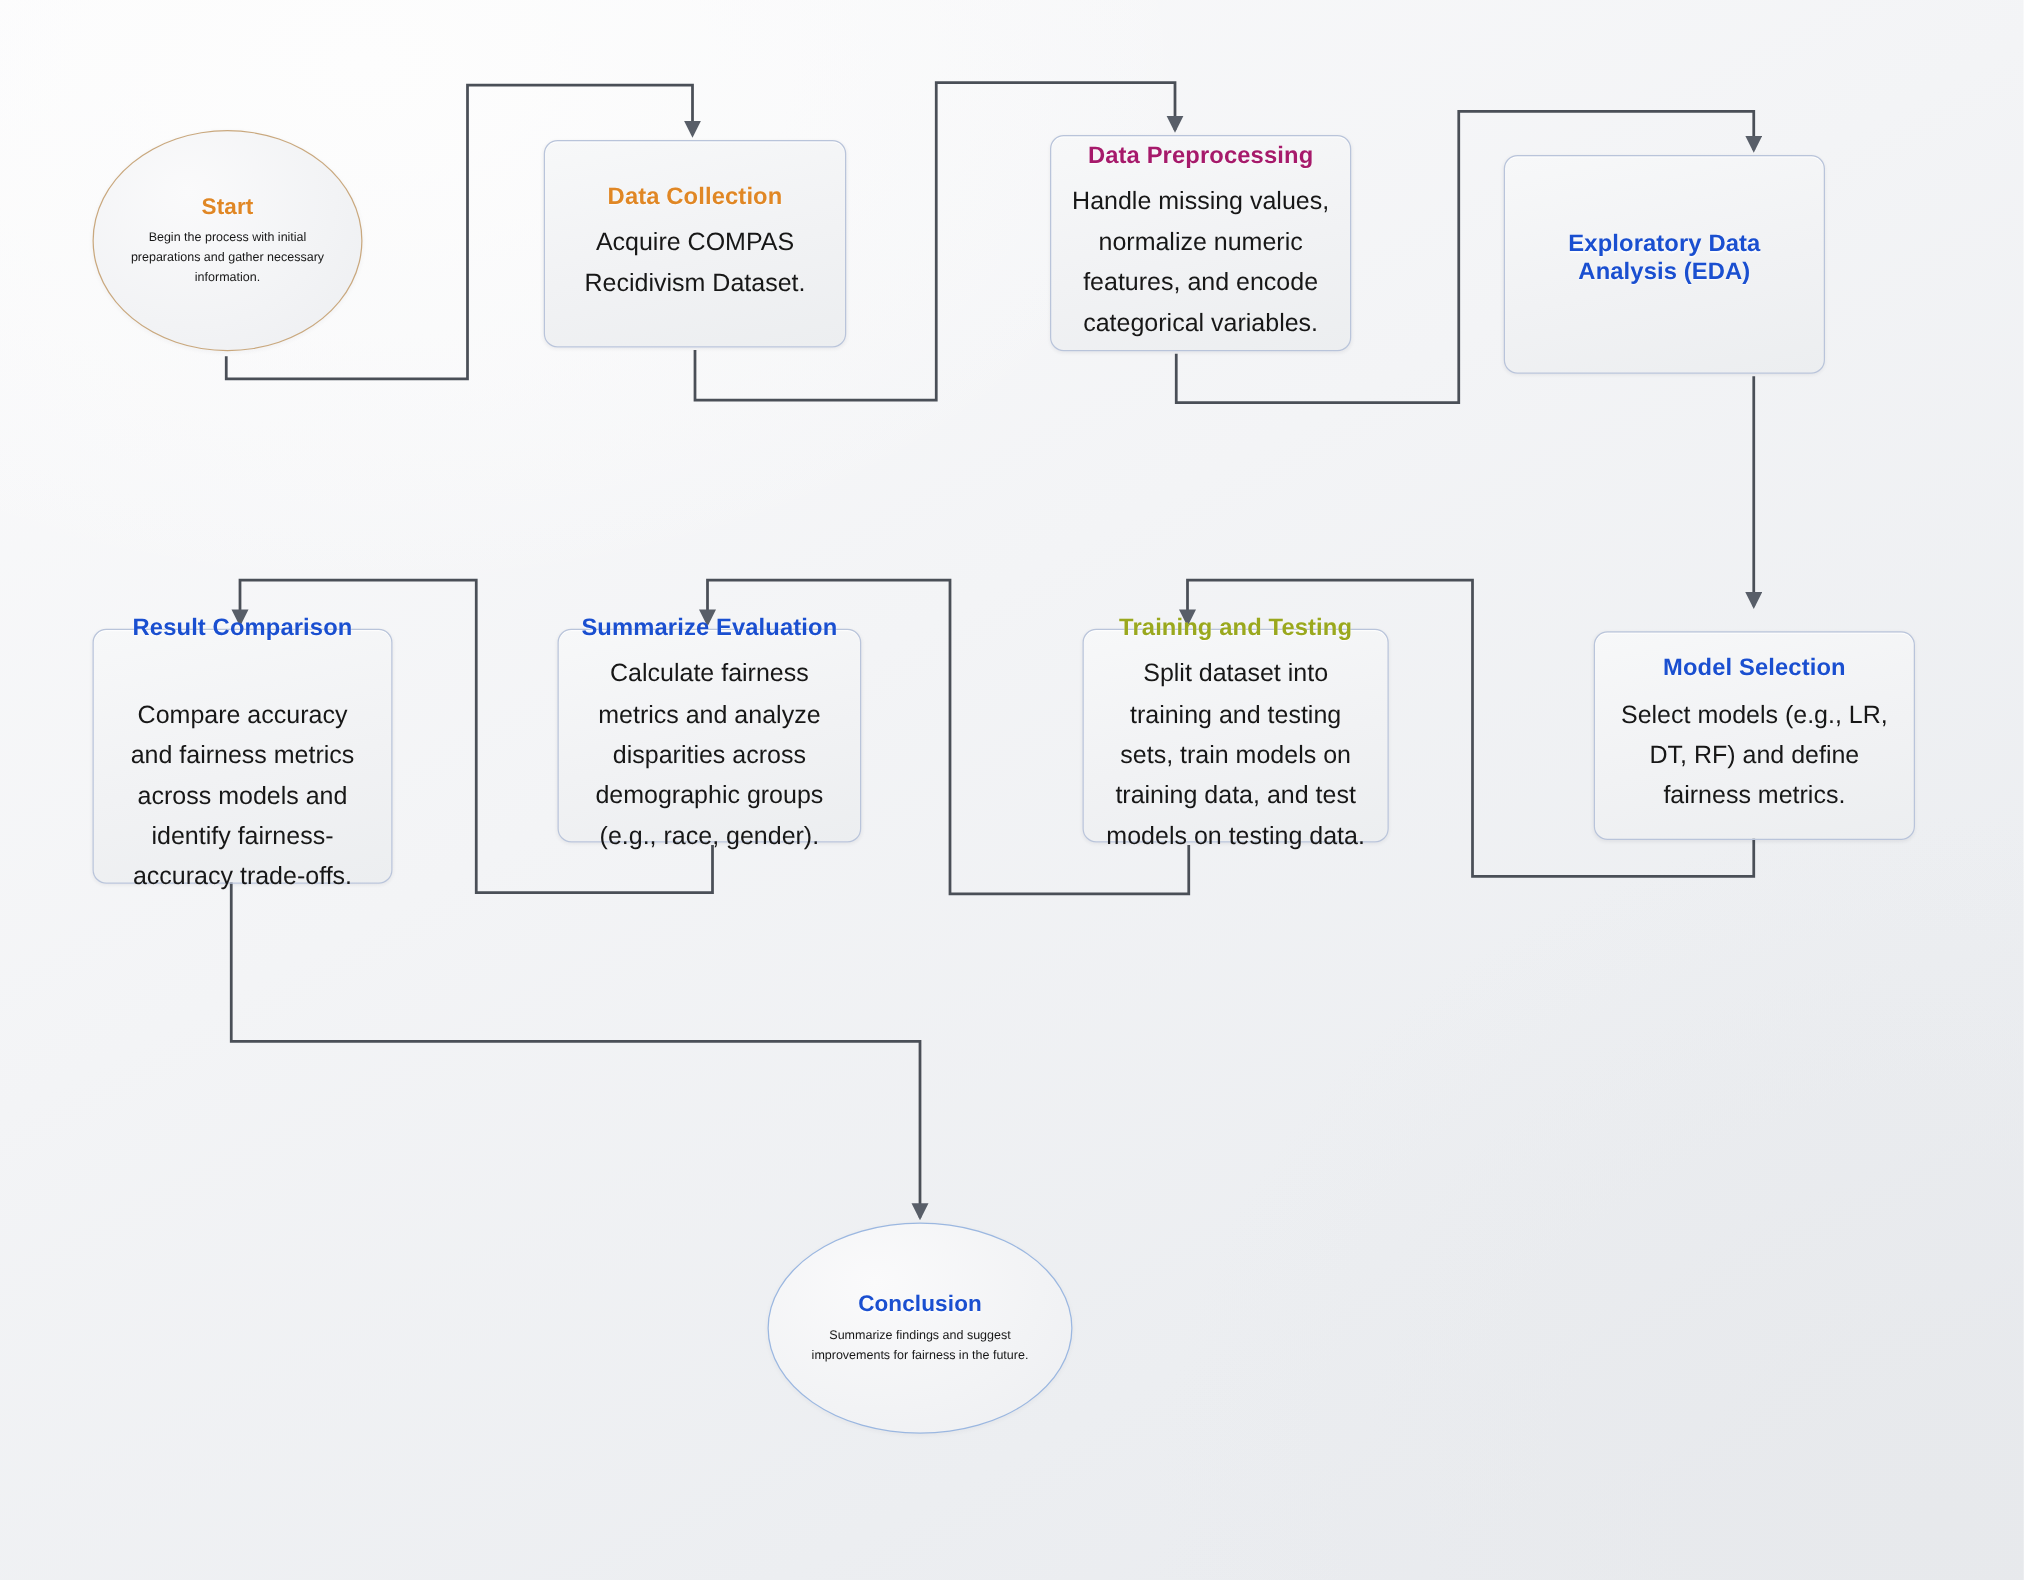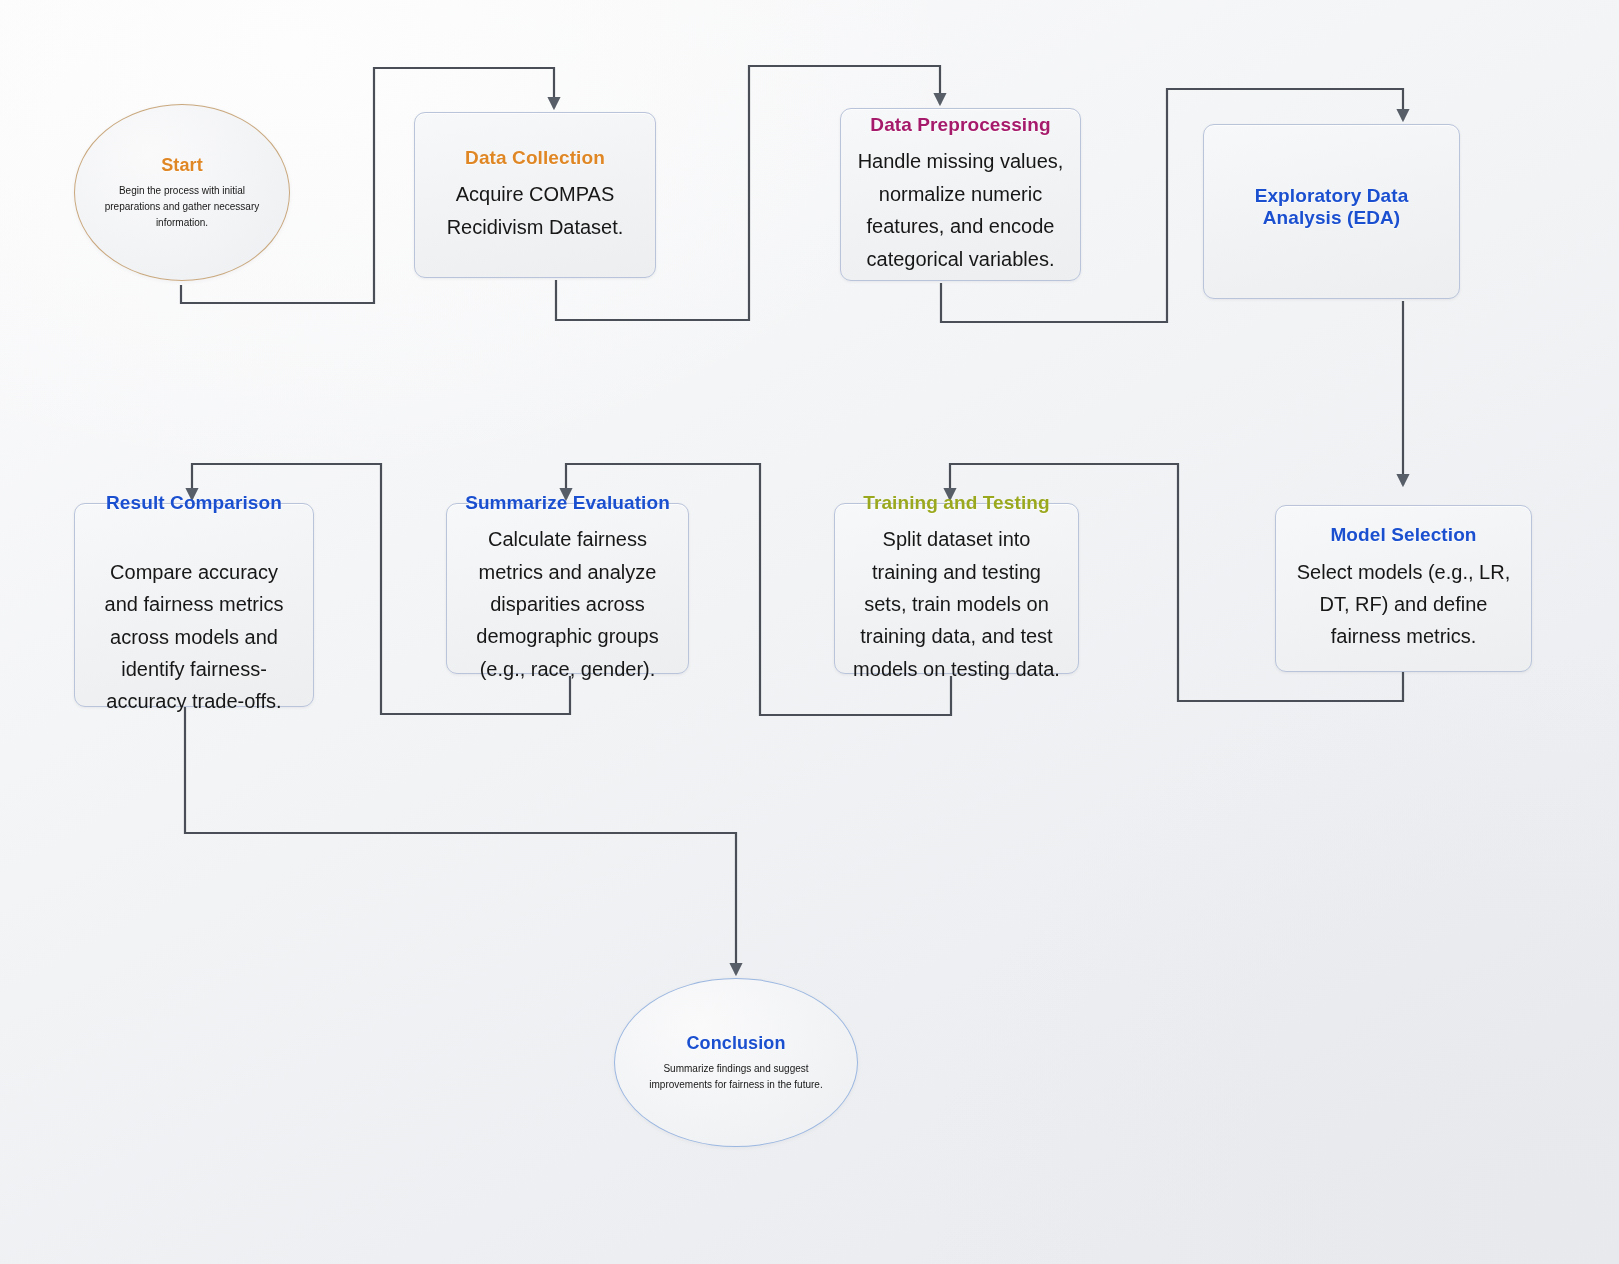--- a/index.html
+++ b/index.html
@@ -66,38 +66,38 @@
     font-size: 20px;
     line-height: 1.62;
     color: #171717;
     font-weight: 500;
   }
   .node.ellipse .title { font-size: 18px; margin-bottom: 7px; }
   .node.ellipse .desc  { font-size: 10px; line-height: 1.58; }
 
   
   #n-start        { left:  74px; top: 104px; width: 216px; height: 177px; align-items: center; }
-  #n-collect      { left: 414px; top: 112px; width: 242px; height: 166px; }
+  #n-collect      { left: 435px; top: 112px; width: 242px; height: 166px; }
   #n-preprocess   { left: 840px; top: 108px; width: 241px; height: 173px; }
   #n-eda          { left: 1203px; top: 124px; width: 257px; height: 175px; text-align: center; }
   #n-model        { left: 1275px; top: 489px; width: 257px; height: 167px; margin-top: 16px; }
   #n-train        { left: 834px; top: 503px; width: 245px; height: 171px; }
   #n-fairness     { left: 446px; top: 503px; width: 243px; height: 171px; }
   #n-result       { left:  74px; top: 503px; width: 240px; height: 204px; gap: 32px; }
   #n-conclusion   { left: 614px; top: 978px; width: 244px; height: 169px; }
 
   .t-orange  { color: #e08725; }
   .t-magenta { color: #a61a6b; }
   .t-blue    { color: #1a4fd0; }
   .t-olive   { color: #9aa81e; }
 
   .b-orange  { border-color: #ddb487; }
   .b-blue    { border-color: #aebfe2; }
   .b-violet  { border-color: #cdbed4; }
-  .b-olive   { border-color: #cfd0a4; }
+  .b-olive   { border-color: #cfd0a4; margin-left: 32px; }
 </style>
 </head>
 <body>
 
 <div id="canvas">
 
   <svg id="edges" viewBox="0 0 1619 1264" width="1619" height="1264" xmlns="http://www.w3.org/2000/svg">
     <defs>
       <marker id="arrow" viewBox="0 0 10 10" refX="8.4" refY="5" markerWidth="6.2" markerHeight="6.2" orient="auto-start-reverse">
         <path d="M 0 0 L 10 5 L 0 10 z" fill="#585e68"></path>

